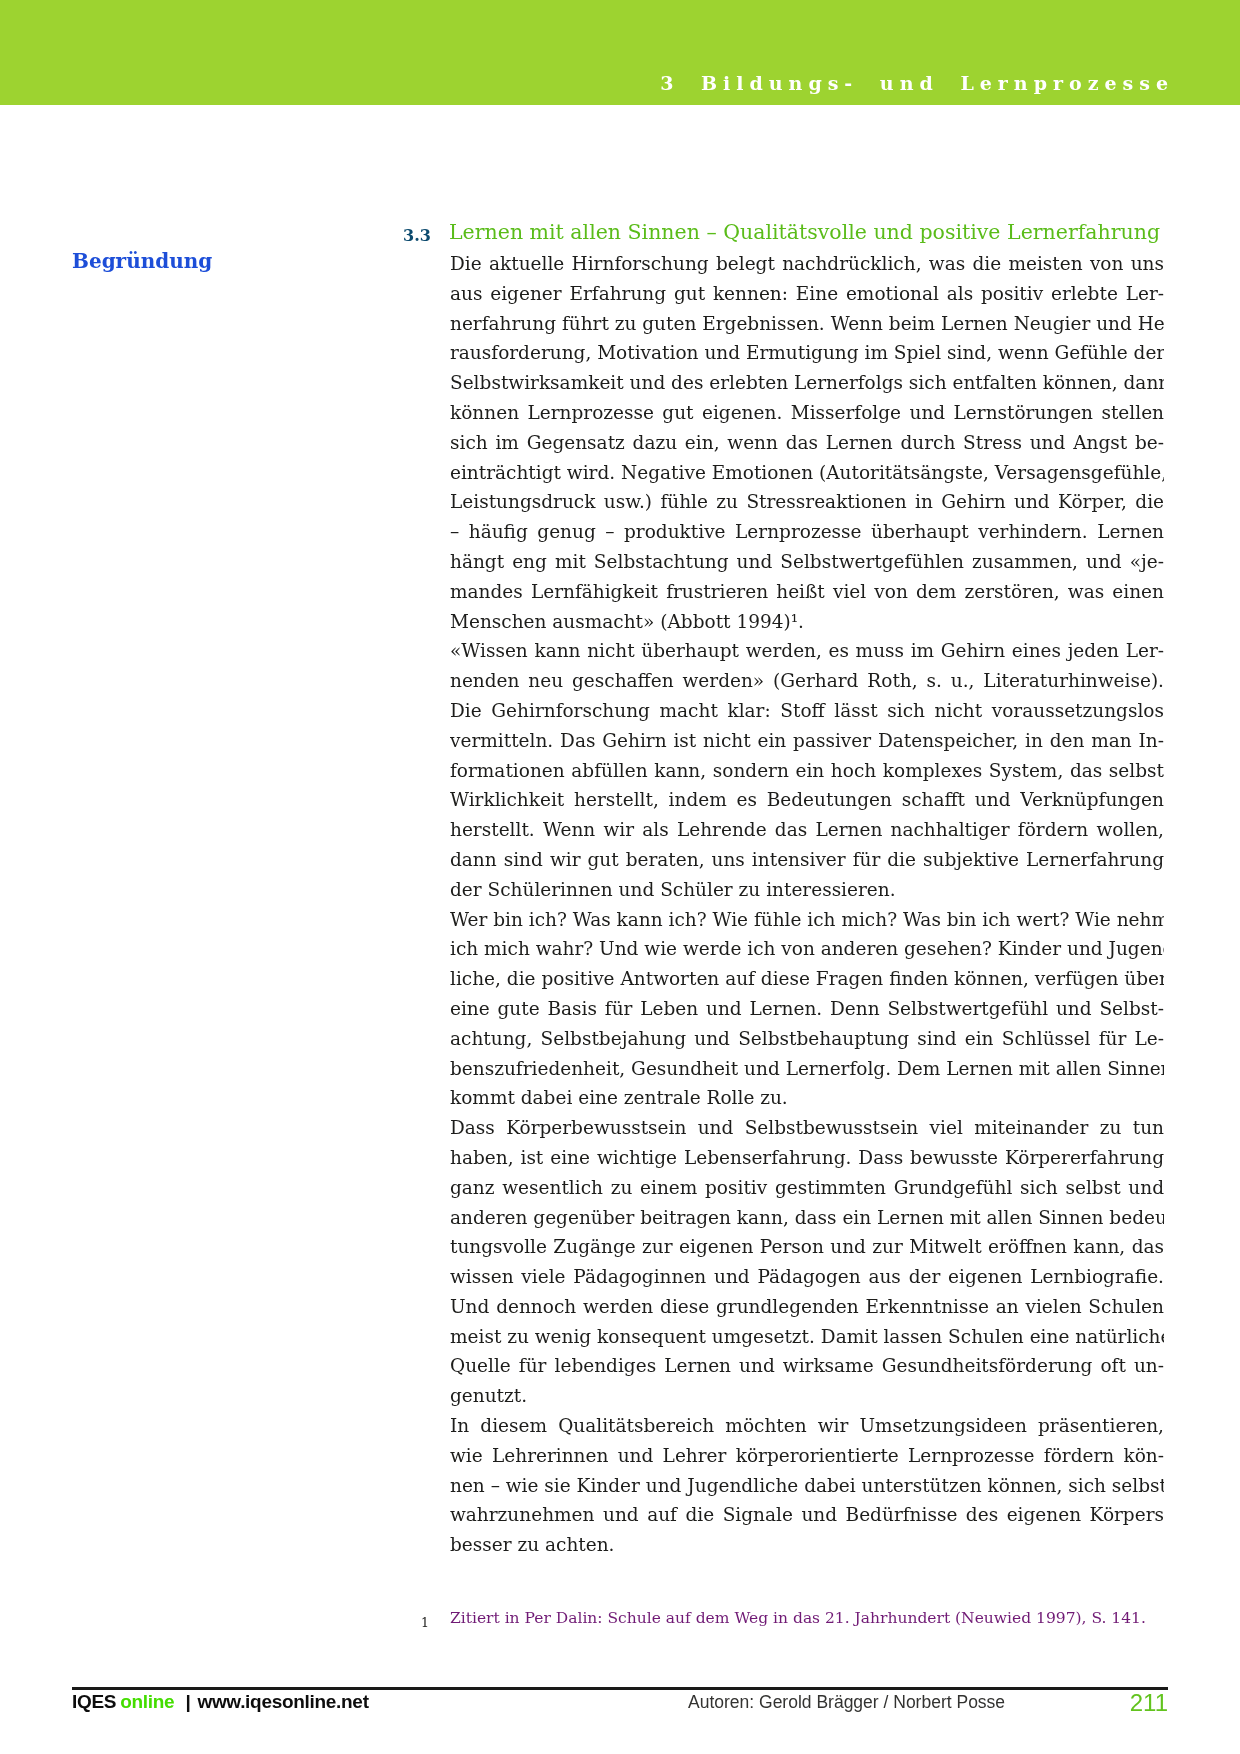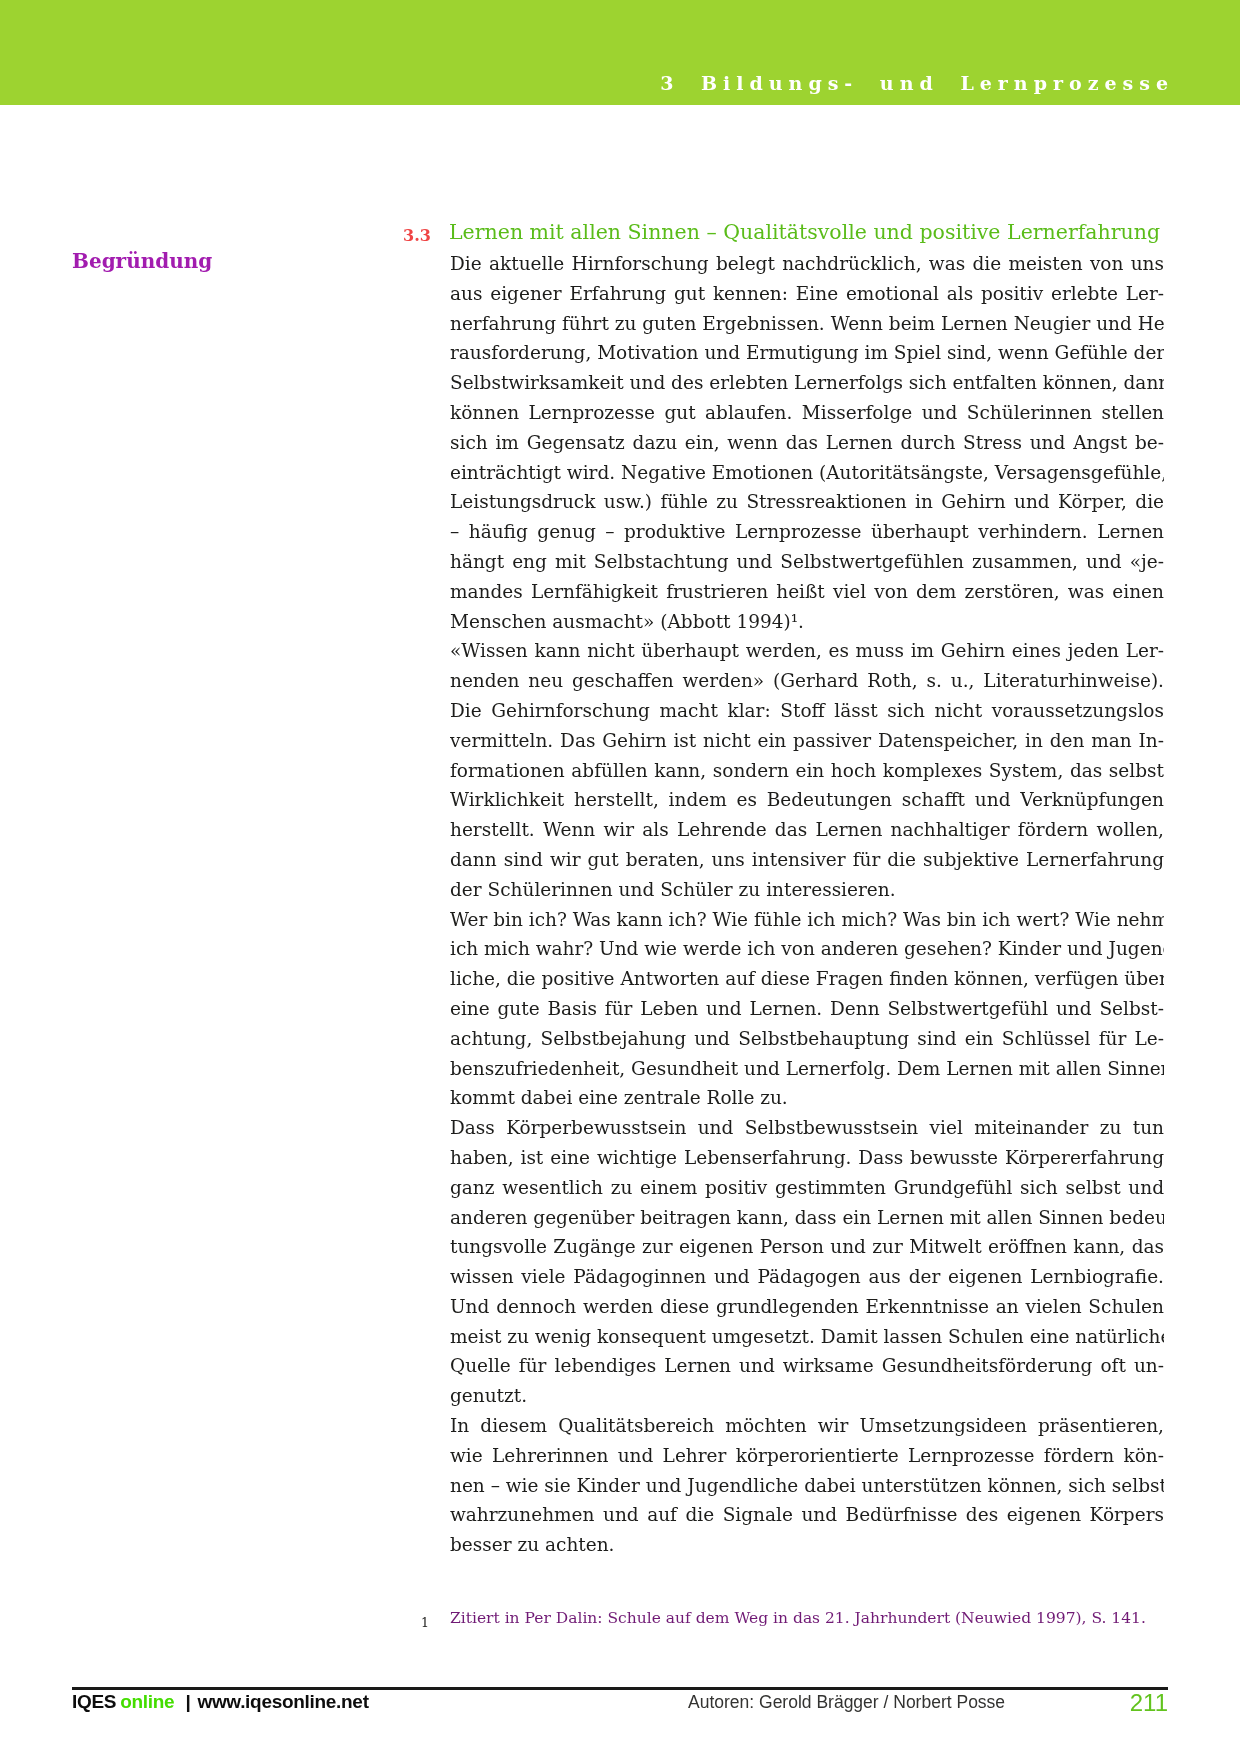--- a/index.html
+++ b/index.html
@@ -24,37 +24,37 @@
     color: #ffffff;
     font-weight: bold;
     font-size: 19px;
     letter-spacing: 6px;
     word-spacing: 9px;
     white-space: nowrap;
   }
   .section-number {
     position: absolute;
     left: 403px; top: 226px;
-    color: #ef4444;
+    color: #0c4a6e;
     font-weight: bold;
     font-size: 16px;
   }
   .section-title {
     position: absolute;
     left: 449px; top: 220px;
     margin: 0;
     color: #5abc19;
     font-weight: normal;
     font-size: 20.5px;
     white-space: nowrap;
   }
   .margin-label {
     position: absolute;
     left: 72px; top: 249px;
-    color: #a21caf;
+    color: #1d4ed8;
     font-weight: bold;
     font-size: 20px;
   }
   .body-text {
     position: absolute;
     left: 450px; top: 249px;
     width: 714px;
     font-size: 18.5px;
     color: #1d1d1b;
   }
@@ -130,21 +130,21 @@
 
   <div class="margin-label">Begründung</div>
 
   <div class="body-text">
       <div class="paragraph">
         <div class="bline">Die aktuelle Hirnforschung belegt nachdrücklich, was die meisten von uns</div>
         <div class="bline">aus eigener Erfahrung gut kennen: Eine emotional als positiv erlebte Ler-</div>
         <div class="bline">nerfahrung führt zu guten Ergebnissen. Wenn beim Lernen Neugier und He-</div>
         <div class="bline">rausforderung, Motivation und Ermutigung im Spiel sind, wenn Gefühle der</div>
         <div class="bline">Selbstwirksamkeit und des erlebten Lernerfolgs sich entfalten können, dann</div>
-        <div class="bline">können Lernprozesse gut ablaufen. Misserfolge und Schülerinnen stellen</div>
+        <div class="bline">können Lernprozesse gut eigenen. Misserfolge und Lernstörungen stellen</div>
         <div class="bline">sich im Gegensatz dazu ein, wenn das Lernen durch Stress und Angst be-</div>
         <div class="bline">einträchtigt wird. Negative Emotionen (Autoritätsängste, Versagensgefühle,</div>
         <div class="bline">Leistungsdruck usw.) fühle zu Stressreaktionen in Gehirn und Körper, die</div>
         <div class="bline">– häufig genug – produktive Lernprozesse überhaupt verhindern. Lernen</div>
         <div class="bline">hängt eng mit Selbstachtung und Selbstwertgefühlen zusammen, und «je-</div>
         <div class="bline">mandes Lernfähigkeit frustrieren heißt viel von dem zerstören, was einen</div>
         <div class="bline last">Menschen ausmacht» (Abbott 1994)¹.</div>
       </div>
       <div class="paragraph">
         <div class="bline">«Wissen kann nicht überhaupt werden, es muss im Gehirn eines jeden Ler-</div>

